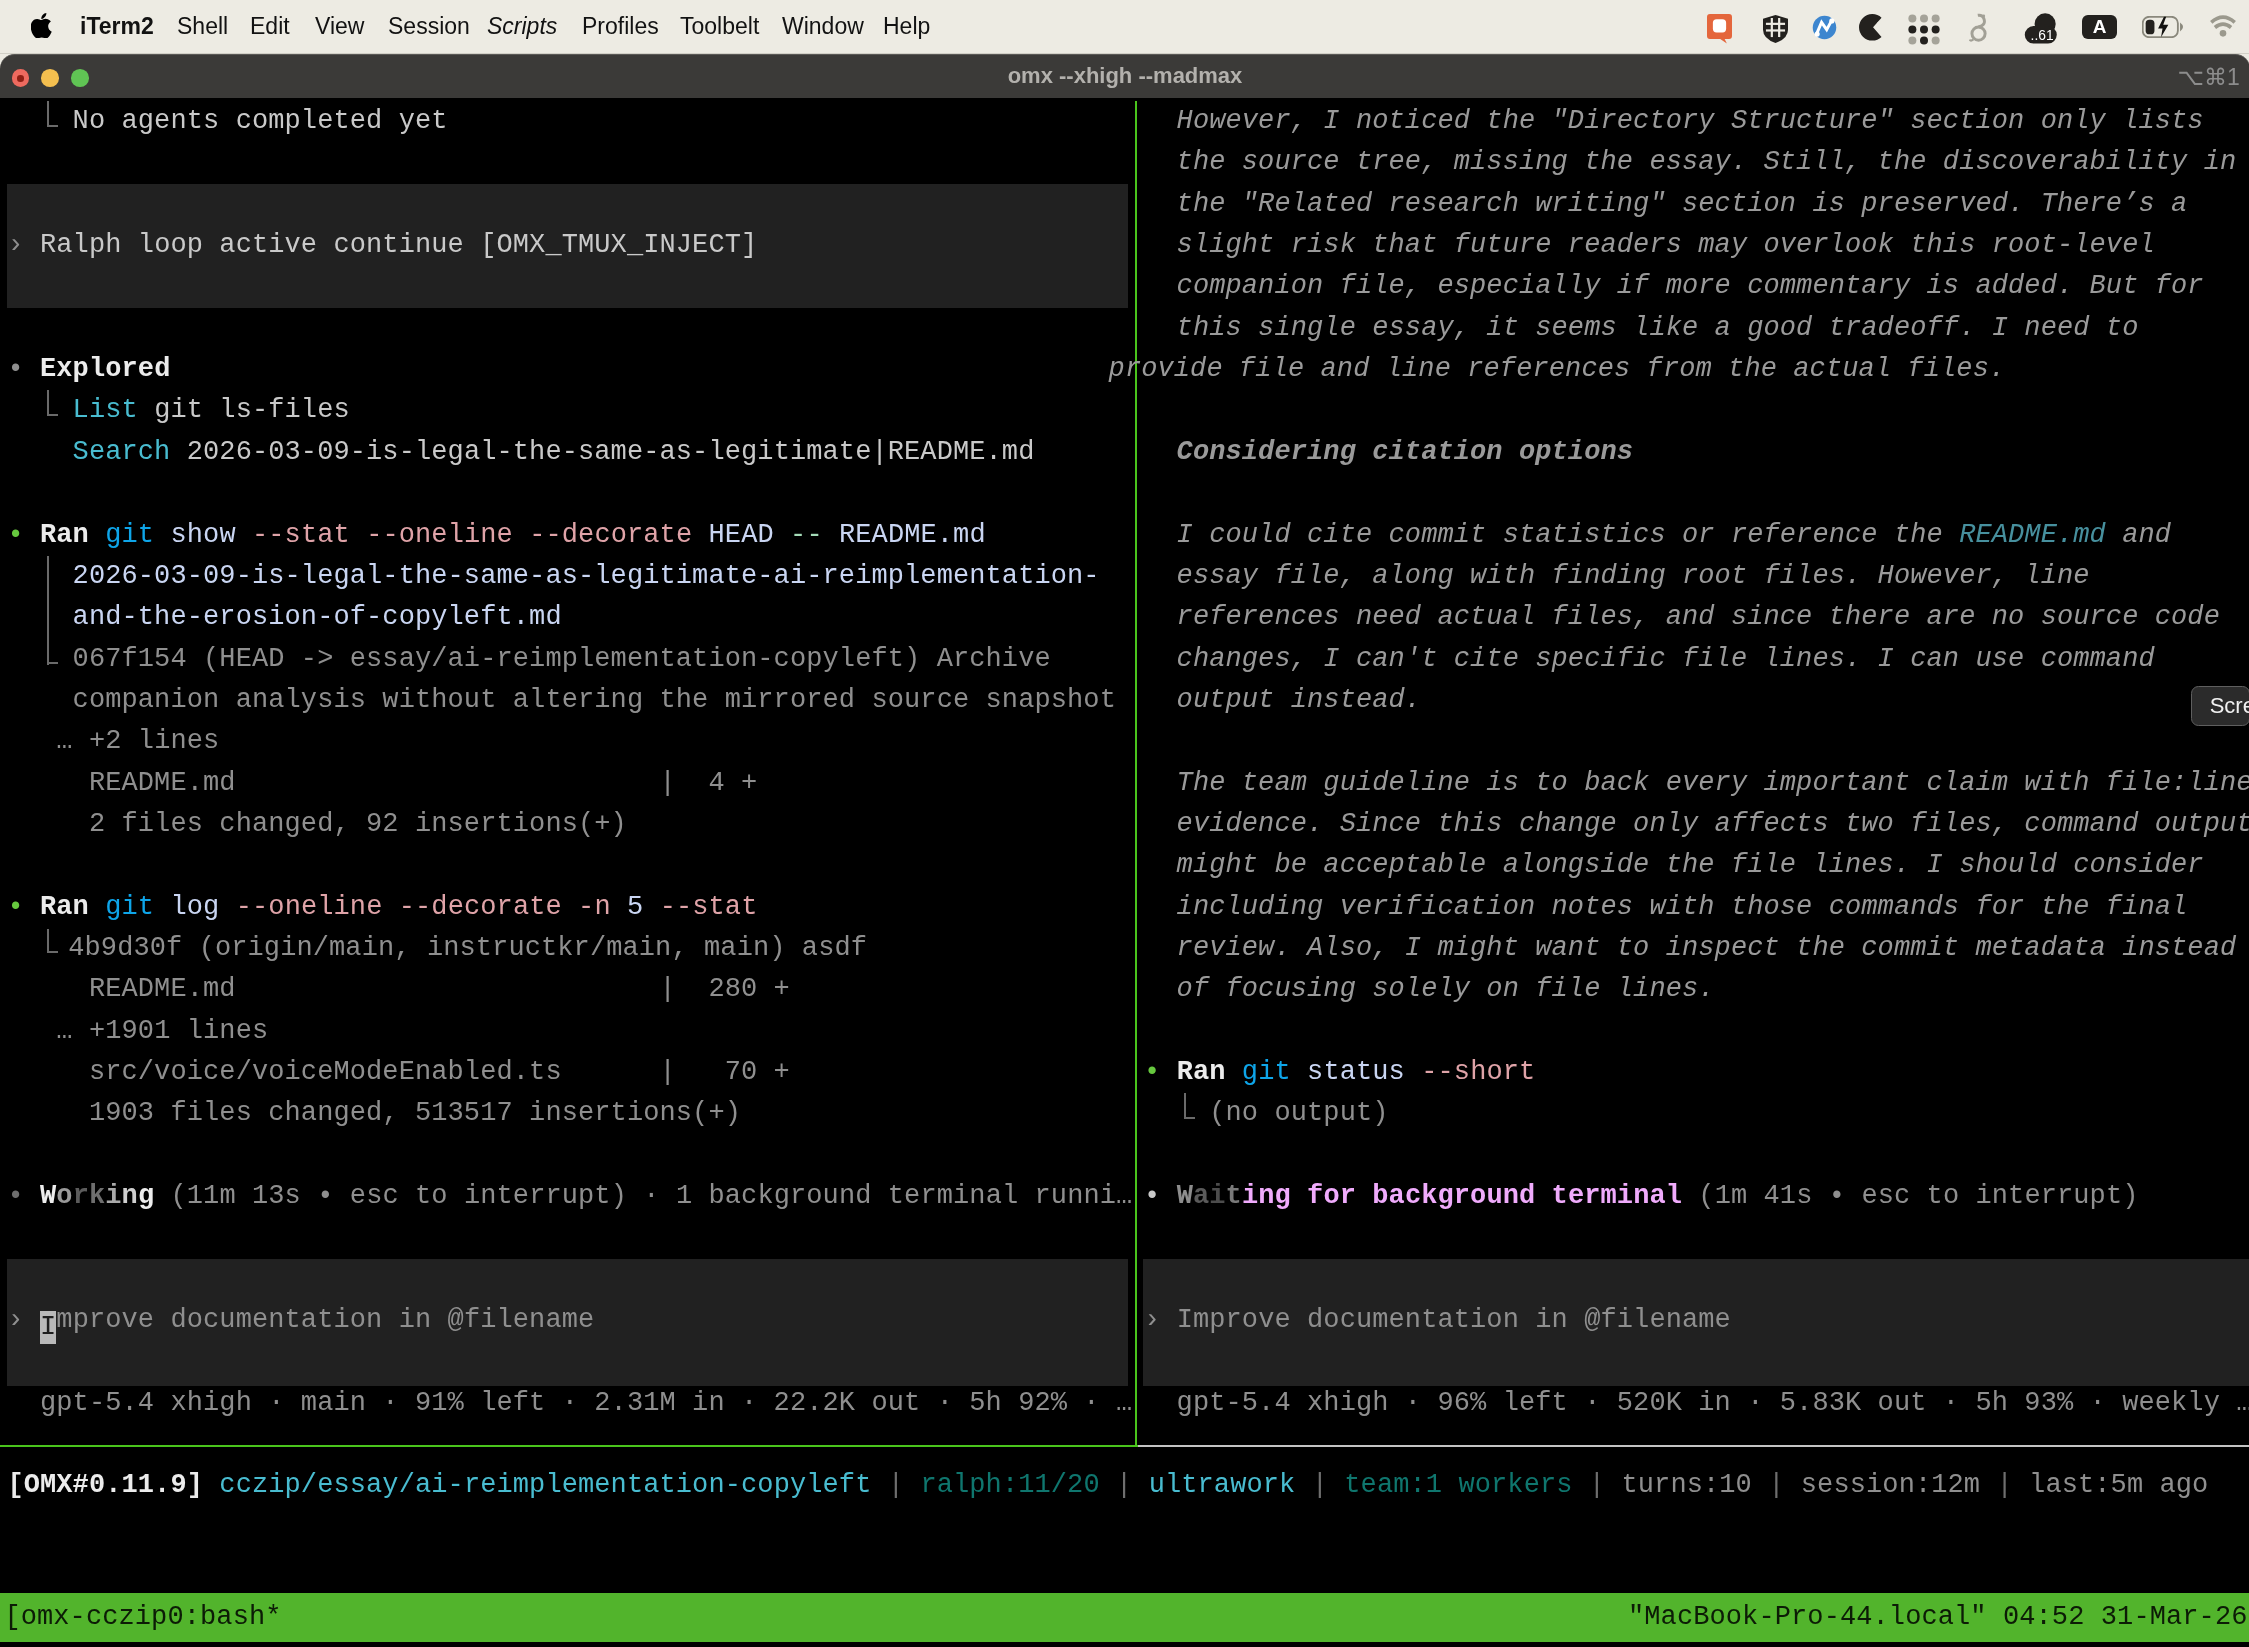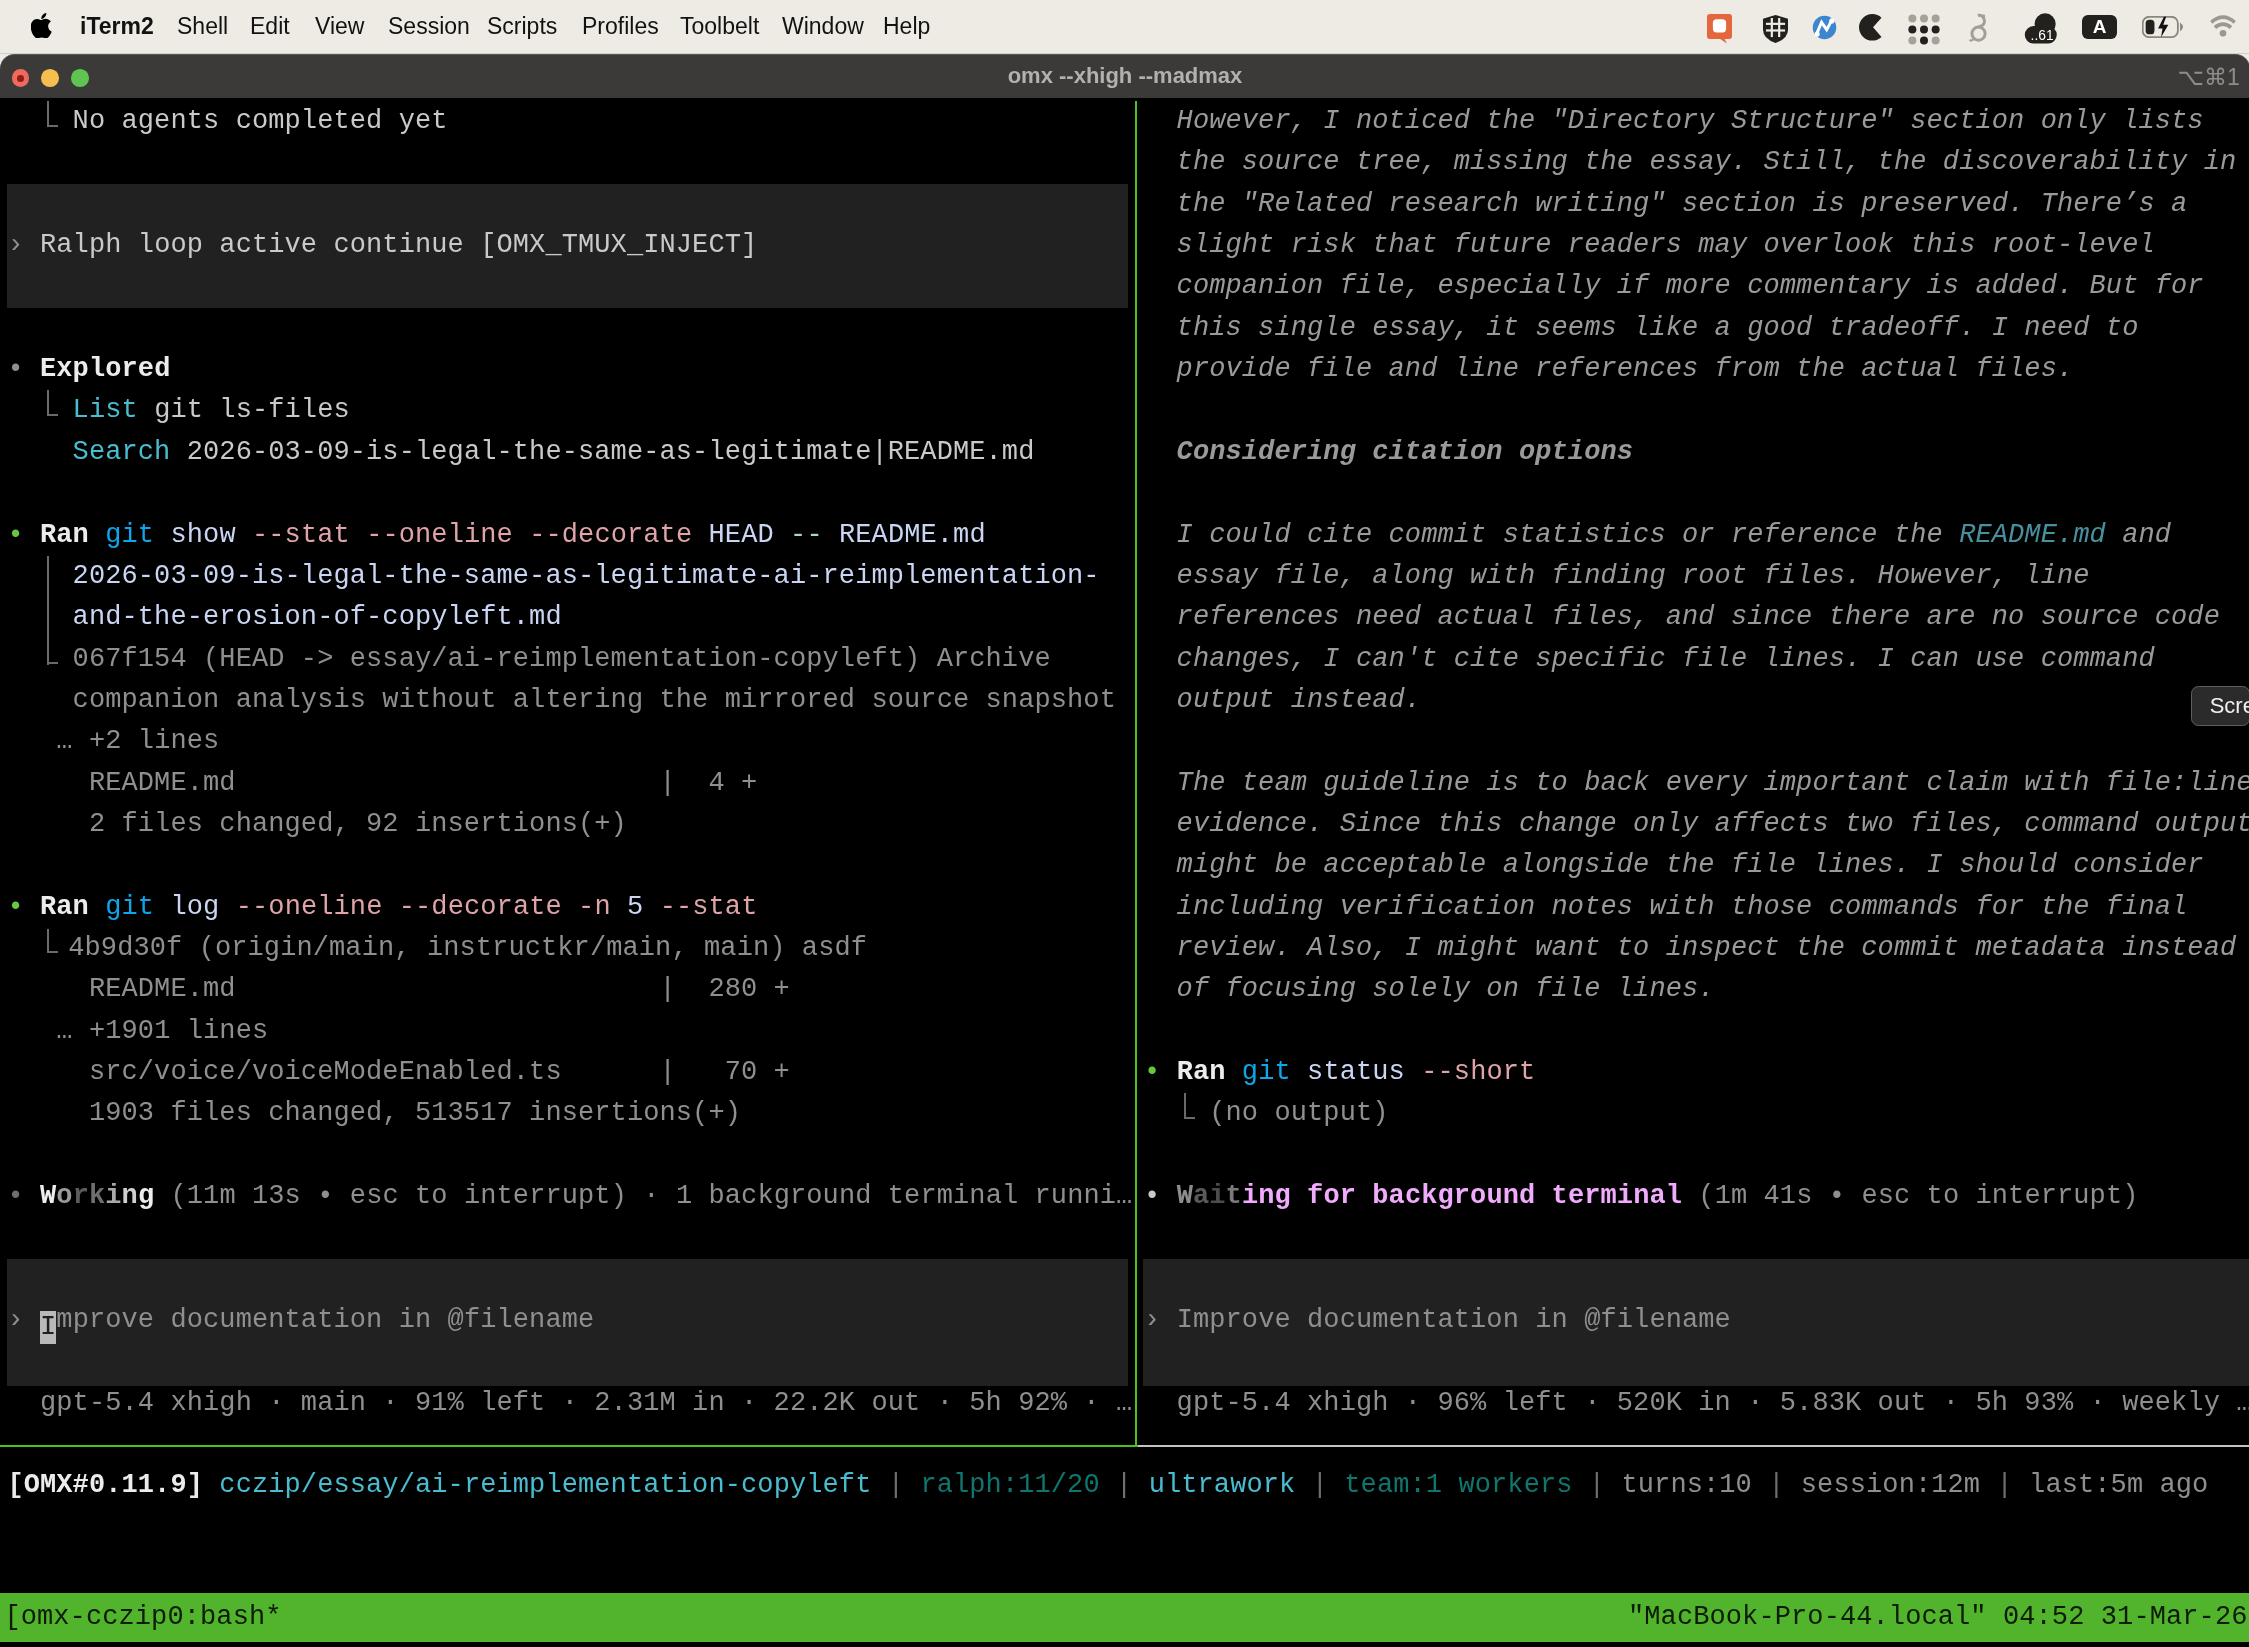--- a/index.html
+++ b/index.html
@@ -20,21 +20,21 @@
 <div class="abs" style="left:0;top:0;width:2250px;height:54px;background:#edebe3;border-bottom:1.5px solid #d2d0c7;box-sizing:border-box;z-index:3"></div>
 <svg class="abs" style="left:31px;top:13.3px;z-index:4" width="20.7" height="25" viewBox="0 0 28 34">
 <path fill="#000" d="M23.3 18.1c0-4.4 3.6-6.5 3.8-6.6-2.1-3-5.3-3.4-6.4-3.5-2.7-.3-5.3 1.6-6.7 1.6-1.4 0-3.5-1.6-5.8-1.5-3 0-5.7 1.7-7.2 4.4-3.1 5.4-.8 13.3 2.2 17.7 1.5 2.1 3.2 4.5 5.5 4.4 2.2-.1 3.1-1.4 5.8-1.4 2.7 0 3.5 1.4 5.8 1.4 2.4 0 3.9-2.2 5.4-4.3 1.7-2.5 2.4-4.9 2.4-5-.1-.1-4.7-1.8-4.8-7.2z"></path>
 <path fill="#000" d="M19 5.2c1.2-1.5 2-3.5 1.8-5.2-1.7.1-3.8 1.2-5 2.6-1.1 1.3-2.1 3.4-1.8 5.4 1.9.2 3.8-1 5-2.8z"></path>
 </svg>
 <div class="mi" style="left:80px;font-weight:700;">iTerm2</div>
 <div class="mi" style="left:177px;">Shell</div>
 <div class="mi" style="left:250px;">Edit</div>
 <div class="mi" style="left:315px;">View</div>
 <div class="mi" style="left:388px;">Session</div>
-<div class="mi" style="left:487px;">Scripts</div>
+<div class="mi" style="left:487px;font-style:italic;">Scripts</div>
 <div class="mi" style="left:582px;">Profiles</div>
 <div class="mi" style="left:680px;">Toolbelt</div>
 <div class="mi" style="left:782px;">Window</div>
 <div class="mi" style="left:883px;">Help</div>
 
 <svg class="abs" style="left:1707px;top:14px;z-index:4" width="25" height="29.5" viewBox="0 0 34 40">
  <path d="M4 0 H30 Q34 0 34 4 V30 Q34 34 30 34 H24 L27 40 L18 34 H4 Q0 34 0 30 V4 Q0 0 4 0 Z" fill="#e4663c"></path>
  <rect x="8" y="7" width="18" height="18" rx="5" fill="#fff"></rect>
 </svg>
 <svg class="abs" style="left:1763px;top:14.8px;z-index:4" width="25" height="28" viewBox="0 0 34 38">
@@ -146,21 +146,21 @@
 <div class="l " style="left:7.4px;top:1093px">     <span class="g">1903 files changed, 513517 insertions(+)</span></div>
 <div class="l " style="left:7.4px;top:1176px"><span class="dim">•</span> <span class="b" style="color:#ededed">W</span><span class="b" style="color:#9a9a9a">o</span><span class="b" style="color:#5c5c5c">r</span><span class="b" style="color:#6e6e6e">k</span><span class="b" style="color:#a9a9a9">i</span><span class="b" style="color:#cfcfcf">n</span><span class="b" style="color:#ededed">g</span><span class="g"> (11m 13s • esc to interrupt) · 1 background terminal runni…</span></div>
 <div class="l " style="left:7.4px;top:1300px"><span class="g">›</span> <span class="cur">I</span><span class="g">mprove documentation in @filename</span></div>
 <div class="l " style="left:7.4px;top:1383px">  <span class="g">gpt-5.4 xhigh · main · 91% left · 2.31M in · 22.2K out · 5h 92% · …</span></div>
 <div class="l " style="left:1144px;top:101px">  <span class="it">However, I noticed the "Directory Structure" section only lists</span></div>
 <div class="l " style="left:1144px;top:142px">  <span class="it">the source tree, missing the essay. Still, the discoverability in</span></div>
 <div class="l " style="left:1144px;top:184px">  <span class="it">the "Related research writing" section is preserved. There’s a</span></div>
 <div class="l " style="left:1144px;top:225px">  <span class="it">slight risk that future readers may overlook this root-level</span></div>
 <div class="l " style="left:1144px;top:266px">  <span class="it">companion file, especially if more commentary is added. But for</span></div>
 <div class="l " style="left:1144px;top:308px">  <span class="it">this single essay, it seems like a good tradeoff. I need to</span></div>
-<div class="l " style="left:1144px;top:349px">  <span class="it">provide file and line references from the actual files.</span></div>
+<div class="l " style="left:1076px;top:349px">  <span class="it">provide file and line references from the actual files.</span></div>
 <div class="l " style="left:1144px;top:432px">  <span class="it b">Considering citation options</span></div>
 <div class="l " style="left:1144px;top:515px">  <span class="it">I could cite commit statistics or reference the </span><span class="te">README.md</span><span class="it"> and</span></div>
 <div class="l " style="left:1144px;top:556px">  <span class="it">essay file, along with finding root files. However, line</span></div>
 <div class="l " style="left:1144px;top:597px">  <span class="it">references need actual files, and since there are no source code</span></div>
 <div class="l " style="left:1144px;top:639px">  <span class="it">changes, I can't cite specific file lines. I can use command</span></div>
 <div class="l " style="left:1144px;top:680px">  <span class="it">output instead.</span></div>
 <div class="l " style="left:1144px;top:763px">  <span class="it">The team guideline is to back every important claim with file:line</span></div>
 <div class="l " style="left:1144px;top:804px">  <span class="it">evidence. Since this change only affects two files, command output</span></div>
 <div class="l " style="left:1144px;top:845px">  <span class="it">might be acceptable alongside the file lines. I should consider</span></div>
 <div class="l " style="left:1144px;top:887px">  <span class="it">including verification notes with those commands for the final</span></div>

